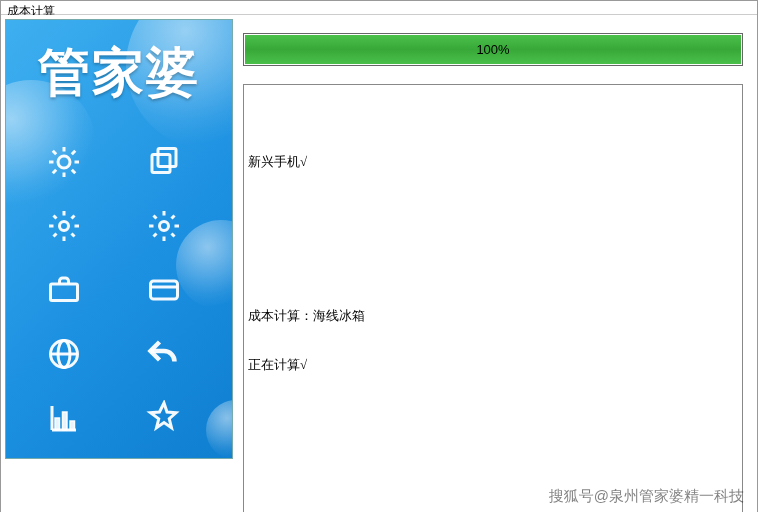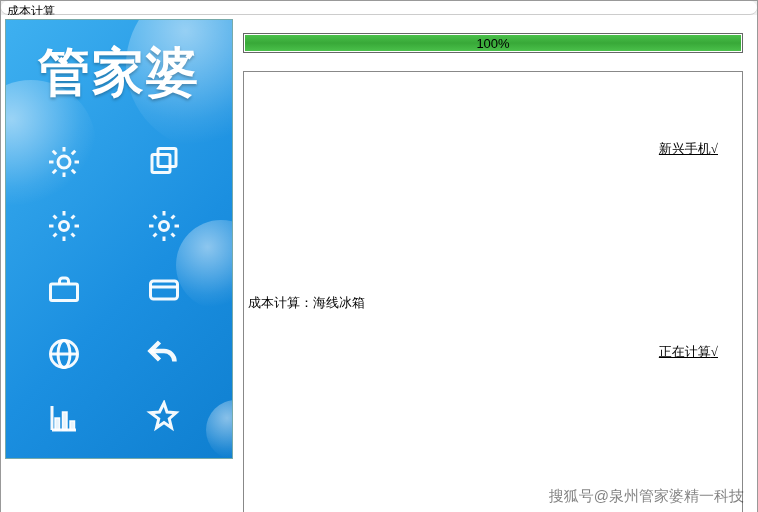--- a/index.html
+++ b/index.html
@@ -19,21 +19,20 @@
     background: #f0f0f0;
     display: flex;
     flex-direction: column;
   }
   .titlebar {
     height: 14px;
     padding: 2px 6px;
     font-size: 12px;
     border-bottom: 1px solid #ccc;
     background: #fff;
-    border-radius: 7px;
   }
   .body {
     flex: 1;
     display: flex;
     background: #fff;
     padding: 4px 4px 0 4px;
     gap: 6px;
   }
   .sidebar {
     width: 228px;
@@ -70,21 +69,21 @@
   .ic svg { width: 36px; height: 36px; fill: rgba(255,255,255,.9); stroke: rgba(255,255,255,.95); }
 
   .main {
     flex: 1;
     display: flex;
     flex-direction: column;
     padding: 14px 10px 4px 4px;
   }
   .progress-wrap {
     border: 1px solid #666;
-    height: 20px;
+    height: 33px;
     background: #fff;
     padding: 1px;
     margin-bottom: 18px;
   }
   .progress-fill {
     height: 100%;
     display:flex; align-items:center; justify-content:center;
     font-size: 13px;
     background: repeating-linear-gradient(180deg,#4ac04a 0,#38a838 50%,#4ac04a 100%);
     color: #000;
@@ -95,21 +94,21 @@
     background: #fff;
     padding: 4px 6px 4px 4px;
     font-family: "SimSun","NSimSun",serif;
     font-size: 13px;
     line-height: 1.25;
     white-space: pre-wrap;
     overflow-y: auto;
     position: relative;
     min-height: 310px;
   }
-  .chk-row { display:flex; justify-content:flex-end; align-items:flex-start;text-decoration:underline; }
+  .chk-row { display:flex; justify-content:flex-start; align-items:flex-start; }
   .chk-mark { font-style: italic; padding-right: 18px; }
   .watermark {
     position: absolute;
     right: 14px; bottom: 6px;
     font-size: 15px;
     color: rgba(0,0,0,.5);
     pointer-events: none;
   }
 </style>
 </head>

